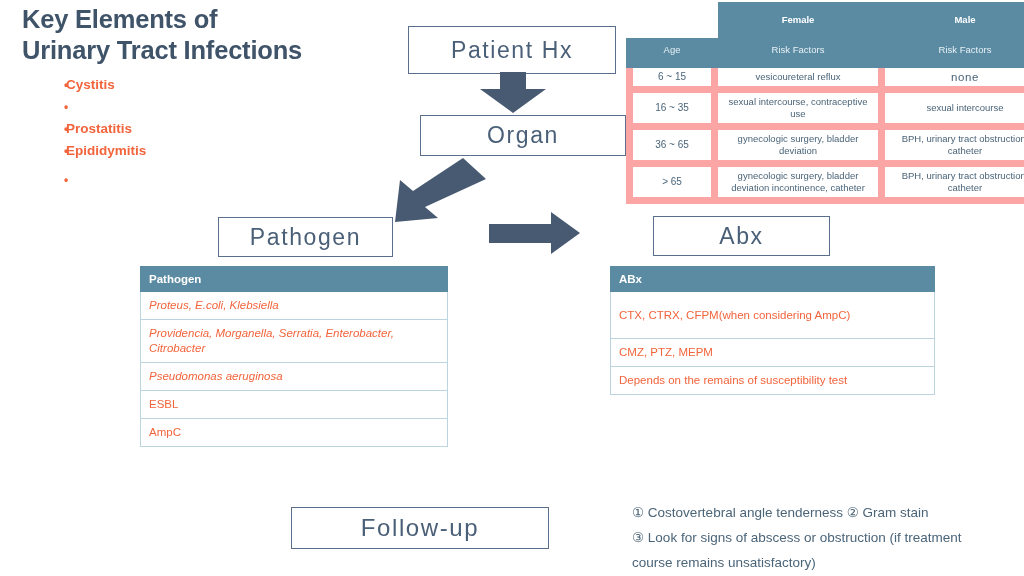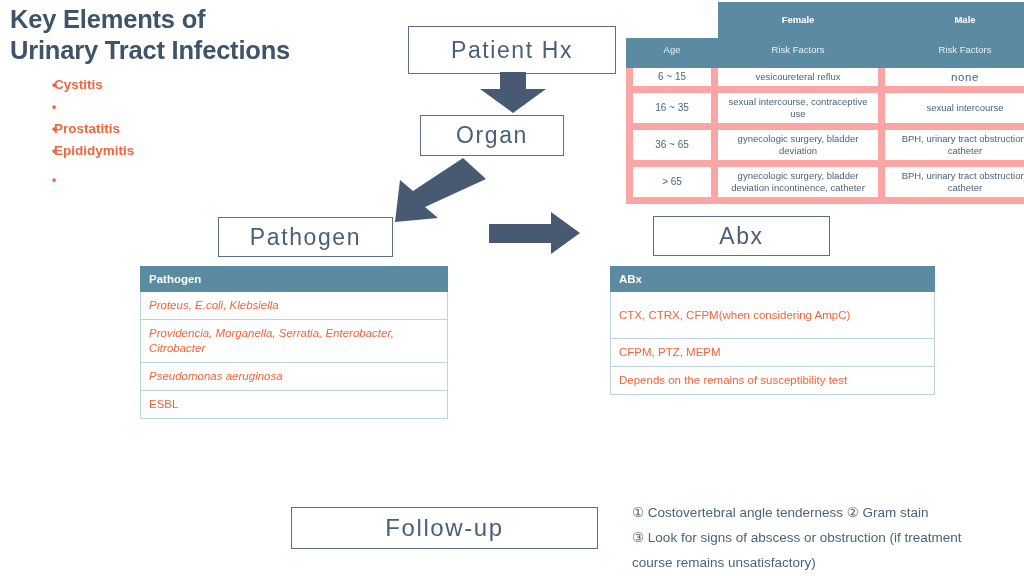--- a/index.html
+++ b/index.html
@@ -12,21 +12,21 @@
     height: 576px;
     position: relative;
     overflow: hidden;
     font-family: "Liberation Sans", sans-serif;
     color: #3f5369;
   }
   .abs { position: absolute; }
 
   
   #title-block {
-    left: 10px; top: 4px; width: 400px;
+    left: 22px; top: 4px; width: 400px;
   }
   #title-line1, #title-line2 {
     font-weight: bold;
     font-size: 25.5px;
     line-height: 31px;
     letter-spacing: -0.2px;
     color: #3f5369;
     white-space: nowrap;
   }
   #bullet-list {
@@ -61,24 +61,24 @@
     background: #ffffff;
     display: flex;
     align-items: center;
     justify-content: center;
     color: #4a5f78;
     font-size: 23px;
     letter-spacing: 1.6px;
     font-weight: normal;
   }
   #box-patient-hx { left: 408px; top: 26px;  width: 208px; height: 48px; }
-  #box-organ      { left: 420px; top: 115px; width: 144px; height: 41px; }
+  #box-organ      { left: 420px; top: 115px; width: 206px; height: 41px; }
   #box-pathogen   { left: 218px; top: 217px; width: 175px; height: 40px; }
   #box-abx        { left: 653px; top: 216px; width: 177px; height: 40px; }
-  #box-followup   { left: 291px; top: 507px; width: 307px; height: 42px; font-size: 24px; }
+  #box-followup   { left: 291px; top: 507px; width: 258px; height: 42px; font-size: 24px; }
 
   
   .arrow { display: block; }
   #arrow-down  { left: 478px; top: 72px; }
   #arrow-diag  { left: 385px; top: 158px; }
   #arrow-right { left: 489px; top: 212px; }
 
   
   #risk-table {
     left: 626px; top: 2px; width: 386px;
@@ -247,33 +247,36 @@
   </tr>
   <tr>
     <td class="ital">Providencia, Morganella,  Serratia, Enterobacter,  Citrobacter</td>
   </tr>
   <tr>
     <td class="ital">Pseudomonas aeruginosa</td>
   </tr>
   <tr>
     <td>ESBL</td>
   </tr>
+  <tr>
+    <td>AmpC</td>
+  </tr>
 </tbody>
   </table>
 
 <table class="abs data-table" id="abx-table">
   <tbody>
       <tr>
     <th>ABx</th>
   </tr>
   <tr>
     <td style="height:34px">CTX, CTRX, CFPM(when considering AmpC)</td>
   </tr>
   <tr>
-    <td>CFPM, PTZ, MEPM</td>
+    <td>CMZ, PTZ, MEPM</td>
   </tr>
   <tr>
     <td>Depends on the remains of susceptibility test</td>
   </tr>
 </tbody>
   </table>
 
 <div class="abs" id="footnotes">
   <div>① Costovertebral  angle tenderness ② Gram stain</div>
   <div>③ Look for signs of abscess or obstruction  (if treatment</div>

